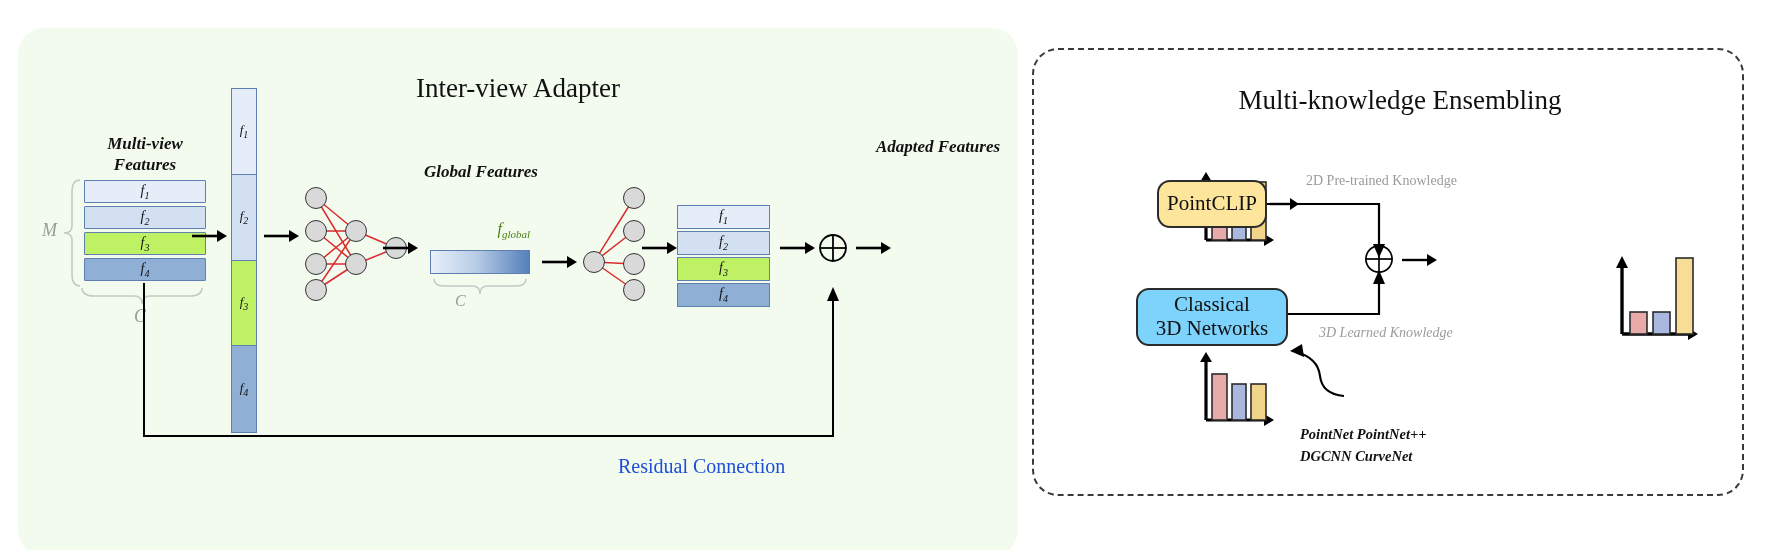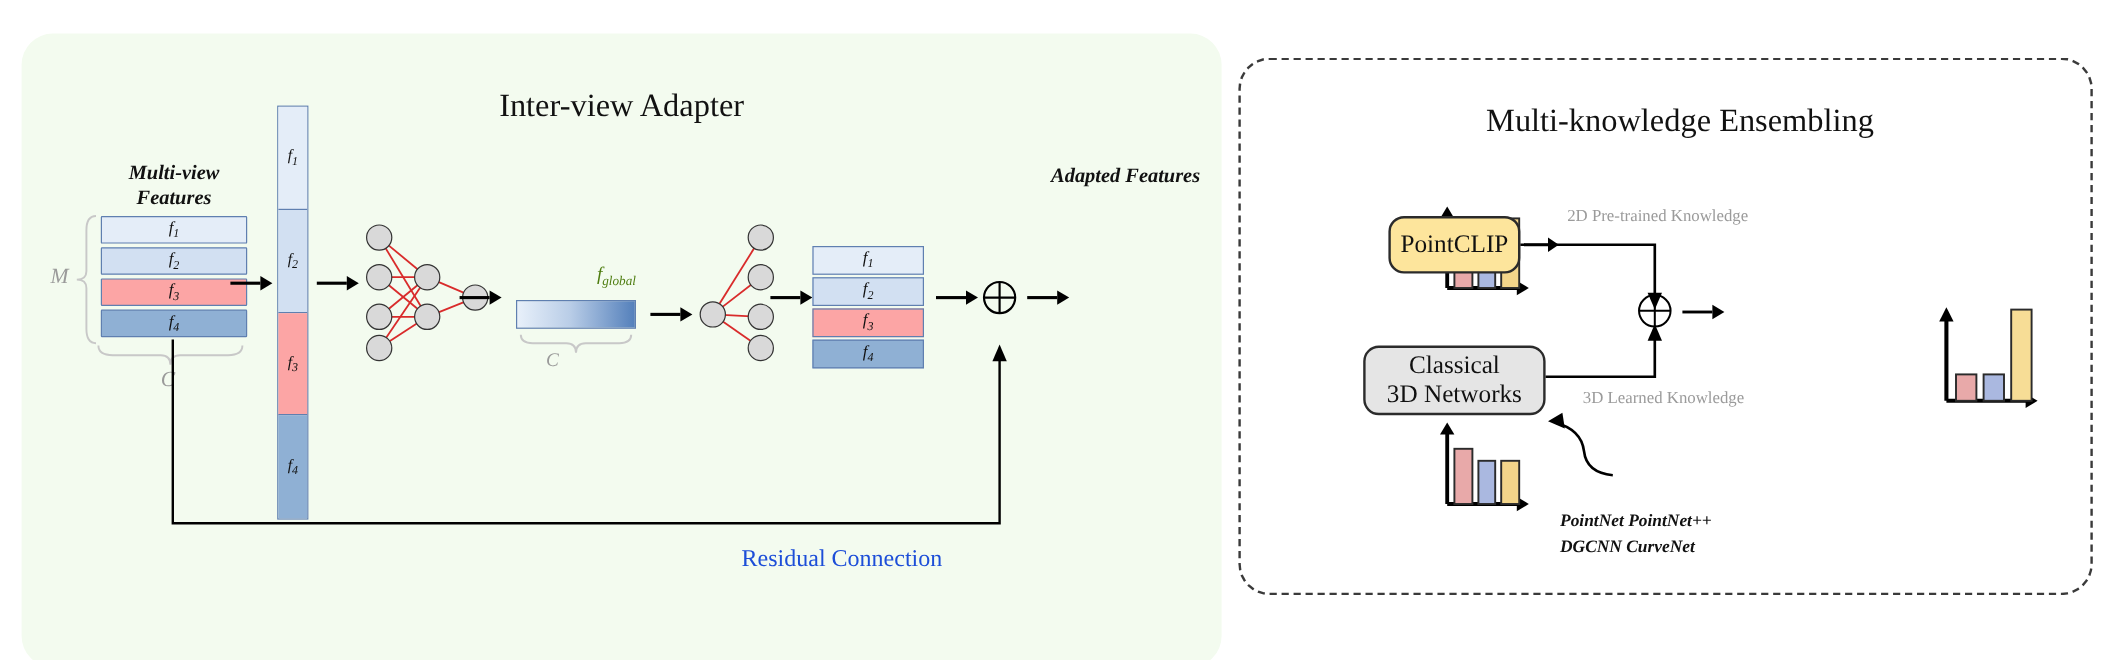--- a/index.html
+++ b/index.html
@@ -60,21 +60,21 @@
     position: absolute;
     left: 0; right: 0; top: 50%;
     transform: translateY(-50%);
     text-align: center;
     font-style: italic;
     font-size: 14px;
     color: #111;
   }
   .sh1 { background: #e4edf8; }
   .sh2 { background: #d2e0f2; }
-  .sh3 { background: #fca5a5; }
+  .sh3 { background: #bef264; }
   .sh4 { background: #8fb0d4; }
   .sh5 { background: #2f5e9e; }
 
   .brace-lbl {
     position: absolute;
     font-style: italic;
     font-size: 18px;
     color: #9a9a9a;
   }
 
@@ -193,31 +193,31 @@
     line-height: 1.12;
   }
   #pointclip-box {
     left: 1157px; top: 180px;
     width: 110px; height: 48px;
     background: #fde59c;
   }
   #classical-box {
     left: 1136px; top: 288px;
     width: 152px; height: 58px;
-    background: #e5e5e5;
+    background: #7dd3fc;
   }
 
   .edge-label {
     position: absolute;
     font-size: 14px;
     color: #9b9b9b;
     white-space: nowrap;
   }
   #lbl-2d { left: 1306px; top: 173px; }
-  #lbl-3d { left: 1319px; top: 325px; }
+  #lbl-3d { left: 1319px; top: 325px; font-style: italic; }
 
   .model-list {
     position: absolute;
     font-style: italic;
     font-weight: bold;
     font-size: 14.5px;
     color: #111;
     white-space: nowrap;
     line-height: 1.55;
     text-align: left;
@@ -310,20 +310,21 @@
   <div class="node" style="left:287px; top:251px;"></div>
   <div class="node" style="left:327px; top:192px;"></div>
   <div class="node" style="left:327px; top:225px;"></div>
   <div class="node" style="left:367px; top:209px;"></div>
 
   <svg class="arrow-svg" style="left:365px; top:212px;" width="36" height="16" viewBox="0 0 36 16">
     <line x1="0" y1="8" x2="25" y2="8" stroke="#000" stroke-width="2.6"></line>
     <polygon points="25,2 35,8 25,14" fill="#000"></polygon>
   </svg>
 
+  <div class="sec-label" style="left:368px; top:133px; width:190px;">Global Features</div>
 
   <div style="position:absolute; left:412px; top:192px; width:100px; text-align:right;
               font-style:italic; font-size:16px; color:#4d7c0f;">
     <i>f</i><i class="sub" style="font-size:11px;">global</i>
   </div>
 
   <div id="gfbar"></div>
 
   <svg class="arrow-svg" style="left:414px; top:249px;" width="96" height="18" viewBox="0 0 96 18">
     <path d="M2 2 Q2 9 12 9 L40 9 Q48 9 48 17 Q48 9 56 9 L84 9 Q94 9 94 2" fill="none" stroke="#c8c8c8" stroke-width="1.6"></path>

